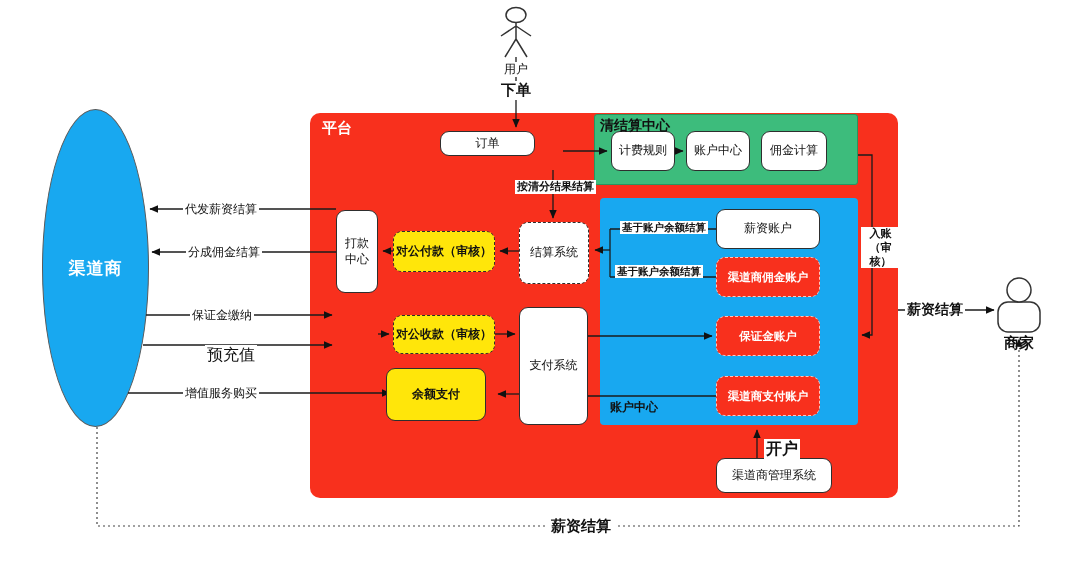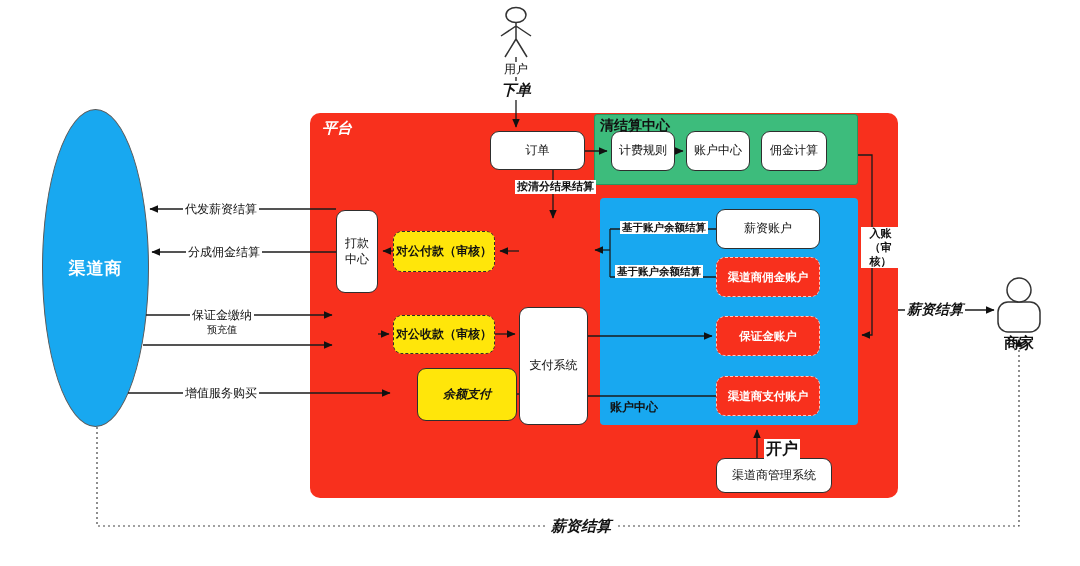--- a/index.html
+++ b/index.html
@@ -16,21 +16,21 @@
   .acct {
     background:#f8301d; border:1.6px dashed #ffc9bf; color:#fff;
     font-weight:600; font-size:11.5px;text-align:center;
   }
   .lbl {
     position:absolute; font-size:11px; color:#111; background:#fff;
     line-height:1.25; padding:0 2px; white-space:pre-line; text-align:center;
   }
   .nobg { background:transparent; padding:0; }
   .w600 { font-weight:600; }
-  .w700 { font-weight:700;font-style:italic; }
+  .w700 { font-weight:700; }
   svg.wires { position:absolute; left:0; top:0; }
 </style>
 </head>
 <body>
 
 <div class="canvas">
 
   <div class="region" style="left:42px;top:109px;width:107px;height:318px;background:#18a8f0;border:1px solid #5a5a5a;border-radius:50%;display:flex;align-items:center;justify-content:center;">
     <span style="color:#fff;font-weight:700;font-size:17px;letter-spacing:1px;">渠道商</span>
   </div>
@@ -85,32 +85,33 @@
       <ellipse cx="516" cy="15" rx="10" ry="7.5"></ellipse>
       <path fill="none" d="M516,23 L516,39 M516,26 L501,36 M516,26 L531,36 M516,39 L505,57 M516,39 L527,57"></path>
     </g>
 
     <g stroke="#333" stroke-width="1.5" fill="#fff">
       <rect x="998" y="302" width="42" height="30" rx="10"></rect>
       <circle cx="1019" cy="290" r="12"></circle>
     </g>
   </svg>
 
-  <div class="box" style="left:490px;top:131px;width:95px;height:39px;border-radius:9px;">订单</div>
+  <div class="box" style="left:440px;top:131px;width:95px;height:25px;border-radius:9px;">订单</div>
 
   <div class="box" style="left:611px;top:131px;width:64px;height:40px;">计费规则</div>
   <div class="box" style="left:686px;top:131px;width:64px;height:40px;">账户中心</div>
   <div class="box" style="left:761px;top:131px;width:66px;height:40px;">佣金计算</div>
 
+  <div class="box dashed" style="left:519px;top:222px;width:70px;height:62px;">结算系统</div>
   <div class="box dashed yellow" style="left:393px;top:231px;width:102px;height:41px;">对公付款（审核）</div>
   <div class="box" style="left:336px;top:210px;width:42px;height:83px;">打款
 中心</div>
 
   <div class="box dashed yellow" style="left:393px;top:315px;width:102px;height:39px;">对公收款（审核）</div>
-  <div class="box yellow" style="left:417px;top:368px;width:100px;height:53px;font-style:italic;">余额支付</div>
+  <div class="box yellow" style="left:386px;top:368px;width:100px;height:53px;">余额支付</div>
   <div class="box" style="left:519px;top:307px;width:69px;height:118px;">支付系统</div>
 
   <div class="box" style="left:716px;top:209px;width:104px;height:40px;">薪资账户</div>
   <div class="box acct" style="left:716px;top:257px;width:104px;height:40px;">渠道商佣金账户</div>
   <div class="box acct" style="left:716px;top:316px;width:104px;height:40px;">保证金账户</div>
   <div class="box acct" style="left:716px;top:376px;width:104px;height:40px;">渠道商支付账户</div>
 
   <div class="box" style="left:716px;top:458px;width:116px;height:35px;">渠道商管理系统</div>
 
   <div class="lbl nobg w700" style="left:322px;top:119px;color:#fff;font-size:15px;">平台</div>
@@ -123,21 +124,21 @@
   <div class="lbl w600" style="left:515px;top:180px;">按清分结果结算</div>
   <div class="lbl w600" style="left:620px;top:221px;font-size:10.5px;">基于账户余额结算</div>
   <div class="lbl w600" style="left:615px;top:265px;font-size:10.5px;">基于账户余额结算</div>
   <div class="lbl w600" style="left:861px;top:227px;width:39px;">入账
 （审核）</div>
   <div class="lbl w600" style="left:764px;top:439px;font-size:16px;">开户</div>
 
   <div class="lbl" style="left:183px;top:202px;font-size:12px;">代发薪资结算</div>
   <div class="lbl" style="left:186px;top:245px;font-size:12px;">分成佣金结算</div>
   <div class="lbl" style="left:190px;top:308px;font-size:12px;">保证金缴纳</div>
-  <div class="lbl" style="left:205px;top:324px;font-size:10px;">预充值</div>
+  <div class="lbl" style="left:205px;top:345px;font-size:16px;">预充值</div>
   <div class="lbl" style="left:183px;top:386px;font-size:12px;">增值服务购买</div>
 
   <div class="lbl w700" style="left:905px;top:301px;font-size:14px;">薪资结算</div>
   <div class="lbl w700" style="left:547px;top:517px;font-size:15px;padding:0 4px;">薪资结算</div>
 
   <div class="lbl nobg w600" style="left:997px;top:334px;width:44px;font-size:15px;">商家</div>
 
 </div>
 
 </body></html>

